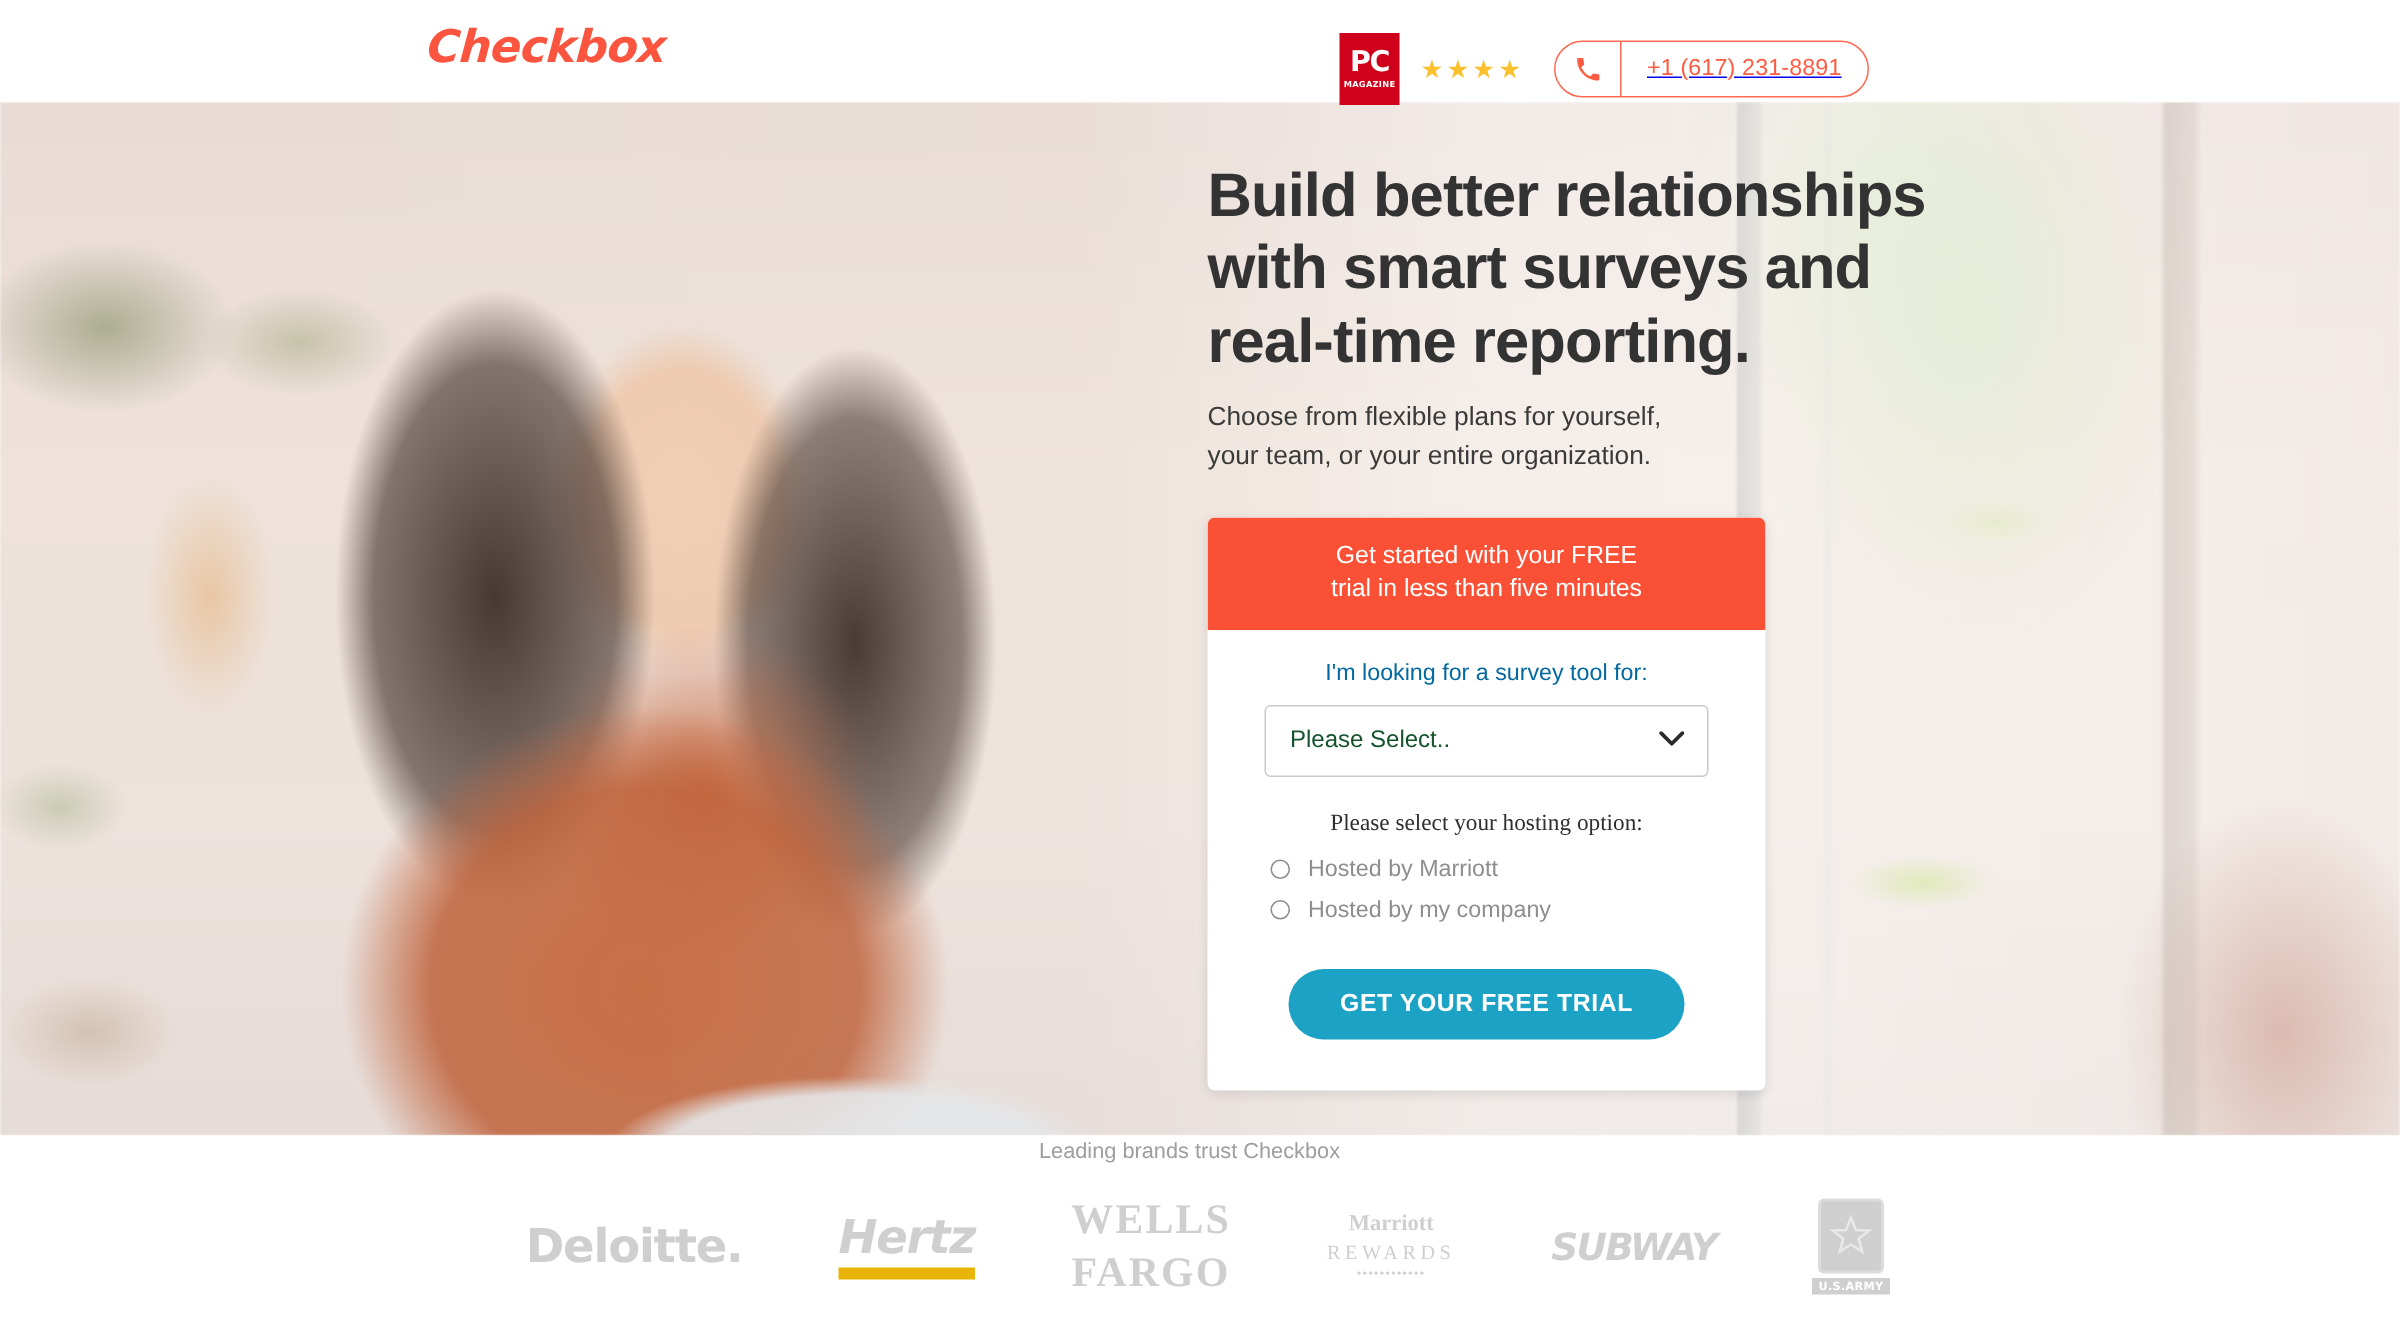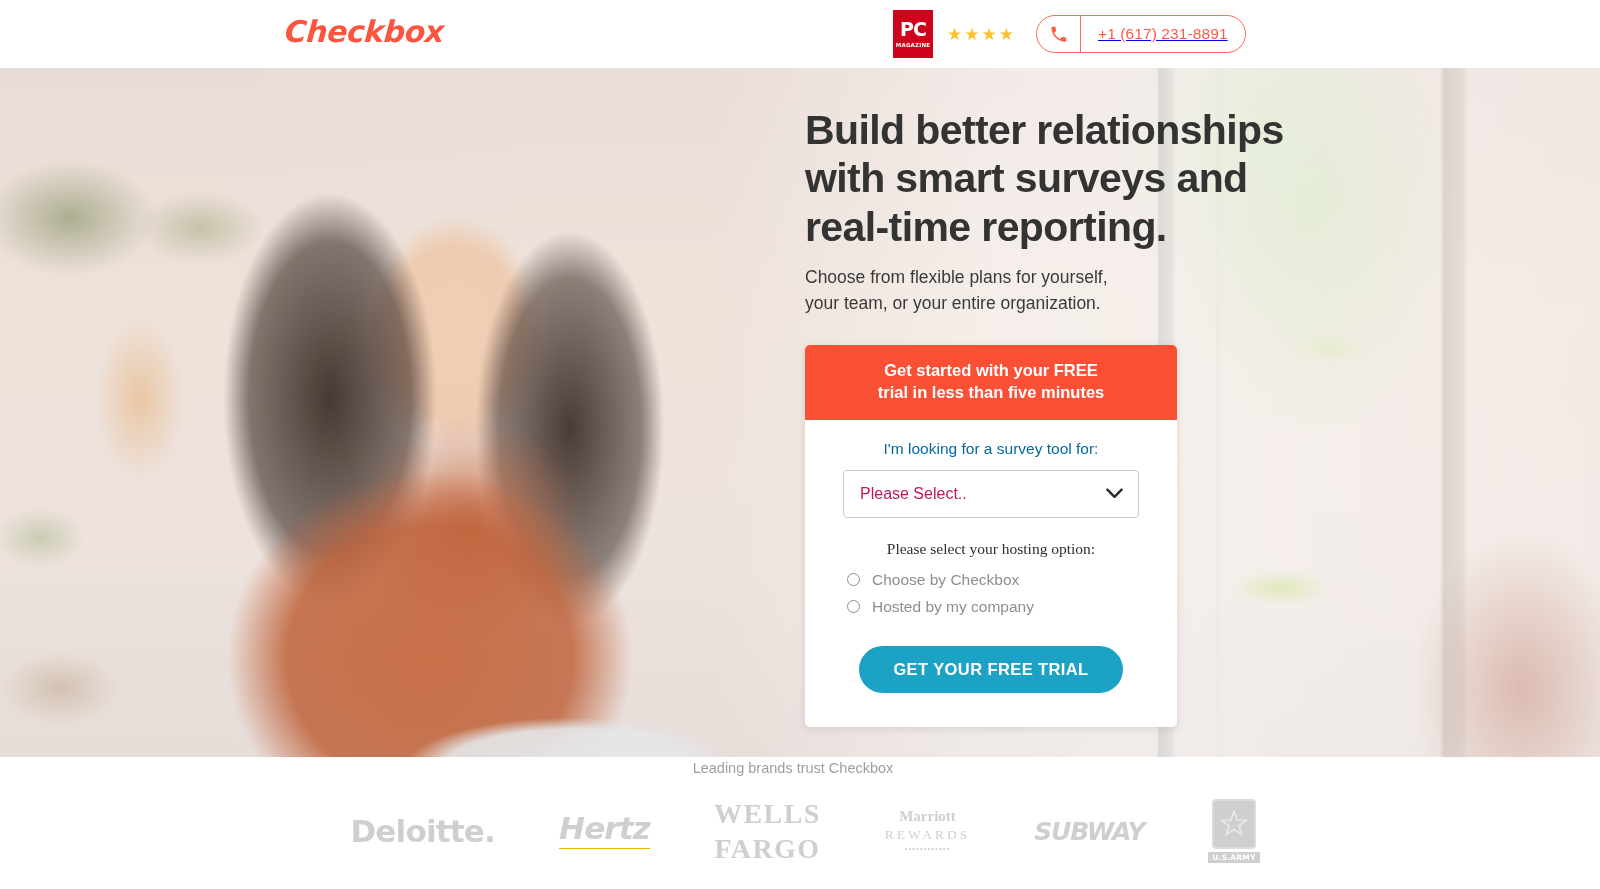--- a/index.html
+++ b/index.html
@@ -40,21 +40,21 @@
     font-style: italic;
     letter-spacing: -0.5px;
     color: #FB5540;
     transform: skewX(-4deg);
     line-height: 1;
   }
 
   .header-right {
     position: absolute;
     left: 893px;
-    top: 10px;
+    top: 22px;
     display: flex;
     align-items: center;
     gap: 0;
     height: 48px;
   }
 
   .pc-badge {
     width: 40px;
     height: 48px;
     background: #D0021B;
@@ -211,21 +211,21 @@
     overflow: hidden;
     box-shadow: 0 2px 8px rgba(0,0,0,0.10);
   }
 
   .form-banner {
     background: #FA5136;
     padding: 14px 4px 16px;
     text-align: center;
     color: #ffffff;
     font-size: 16.5px;
-    font-weight: 700;
+    font-weight: 400;
     line-height: 1.35;
     white-space: pre-line;
     font-family: "Liberation Sans", sans-serif;
   }
 
   .form-body {
     padding: 20px 38px 34px;
   }
 
   .field-label {
@@ -243,21 +243,21 @@
   .select-box {
     width: 100%;
     height: 48px;
     border: 1px solid #C9C9C9;
     border-radius: 4px;
     background: #ffffff;
     display: flex;
     align-items: center;
     padding: 15px 16px;
     font-size: 16px;
-    color: #be185d;
+    color: #14532d;
     font-family: "Liberation Sans", sans-serif;
     cursor: pointer;
   }
   .select-chevron {
     position: absolute;
     right: 16px;
     top: 50%;
     transform: translateY(-50%);
     pointer-events: none;
     display: block;
@@ -348,21 +348,21 @@
     font-size: 31px;
     font-weight: 700;
     letter-spacing: -0.8px;
   }
   .brand-hertz {
     font-family: "DejaVu Sans", sans-serif;
     font-size: 31px;
     font-weight: 700;
     font-style: italic;
     letter-spacing: -0.8px;
-    border-bottom: 1px solid #eab308;
+    border-bottom: 8px solid #eab308;
     padding-bottom: 4px;
   }
   .brand-wells {
     font-family: "Liberation Serif", serif;
     font-size: 28px;
     font-weight: 700;
     letter-spacing: 1.4px;
     text-align: center;
     line-height: 1.25;
     white-space: pre-line;
@@ -490,21 +490,21 @@
             <svg width="17" height="11" viewBox="0 0 18 11" fill="none">
               <path d="M1.5 1.5L9 9L16.5 1.5" stroke="#2B2B2B" stroke-width="2.6" stroke-linecap="round" stroke-linejoin="round"></path>
             </svg>
           </span>
         </div>
 
         <div class="hosting-label">Please select your hosting option:</div>
 
         <label class="radio-row">
           <span class="radio-dot"></span>
-          <span class="radio-text">Choose by Checkbox</span>
+          <span class="radio-text">Hosted by Marriott</span>
         </label>
 
         <label class="radio-row">
           <span class="radio-dot"></span>
           <span class="radio-text">Hosted by my company</span>
         </label>
 
         <div class="cta-wrap">
           <button class="cta-button">GET YOUR FREE TRIAL</button>
         </div>

